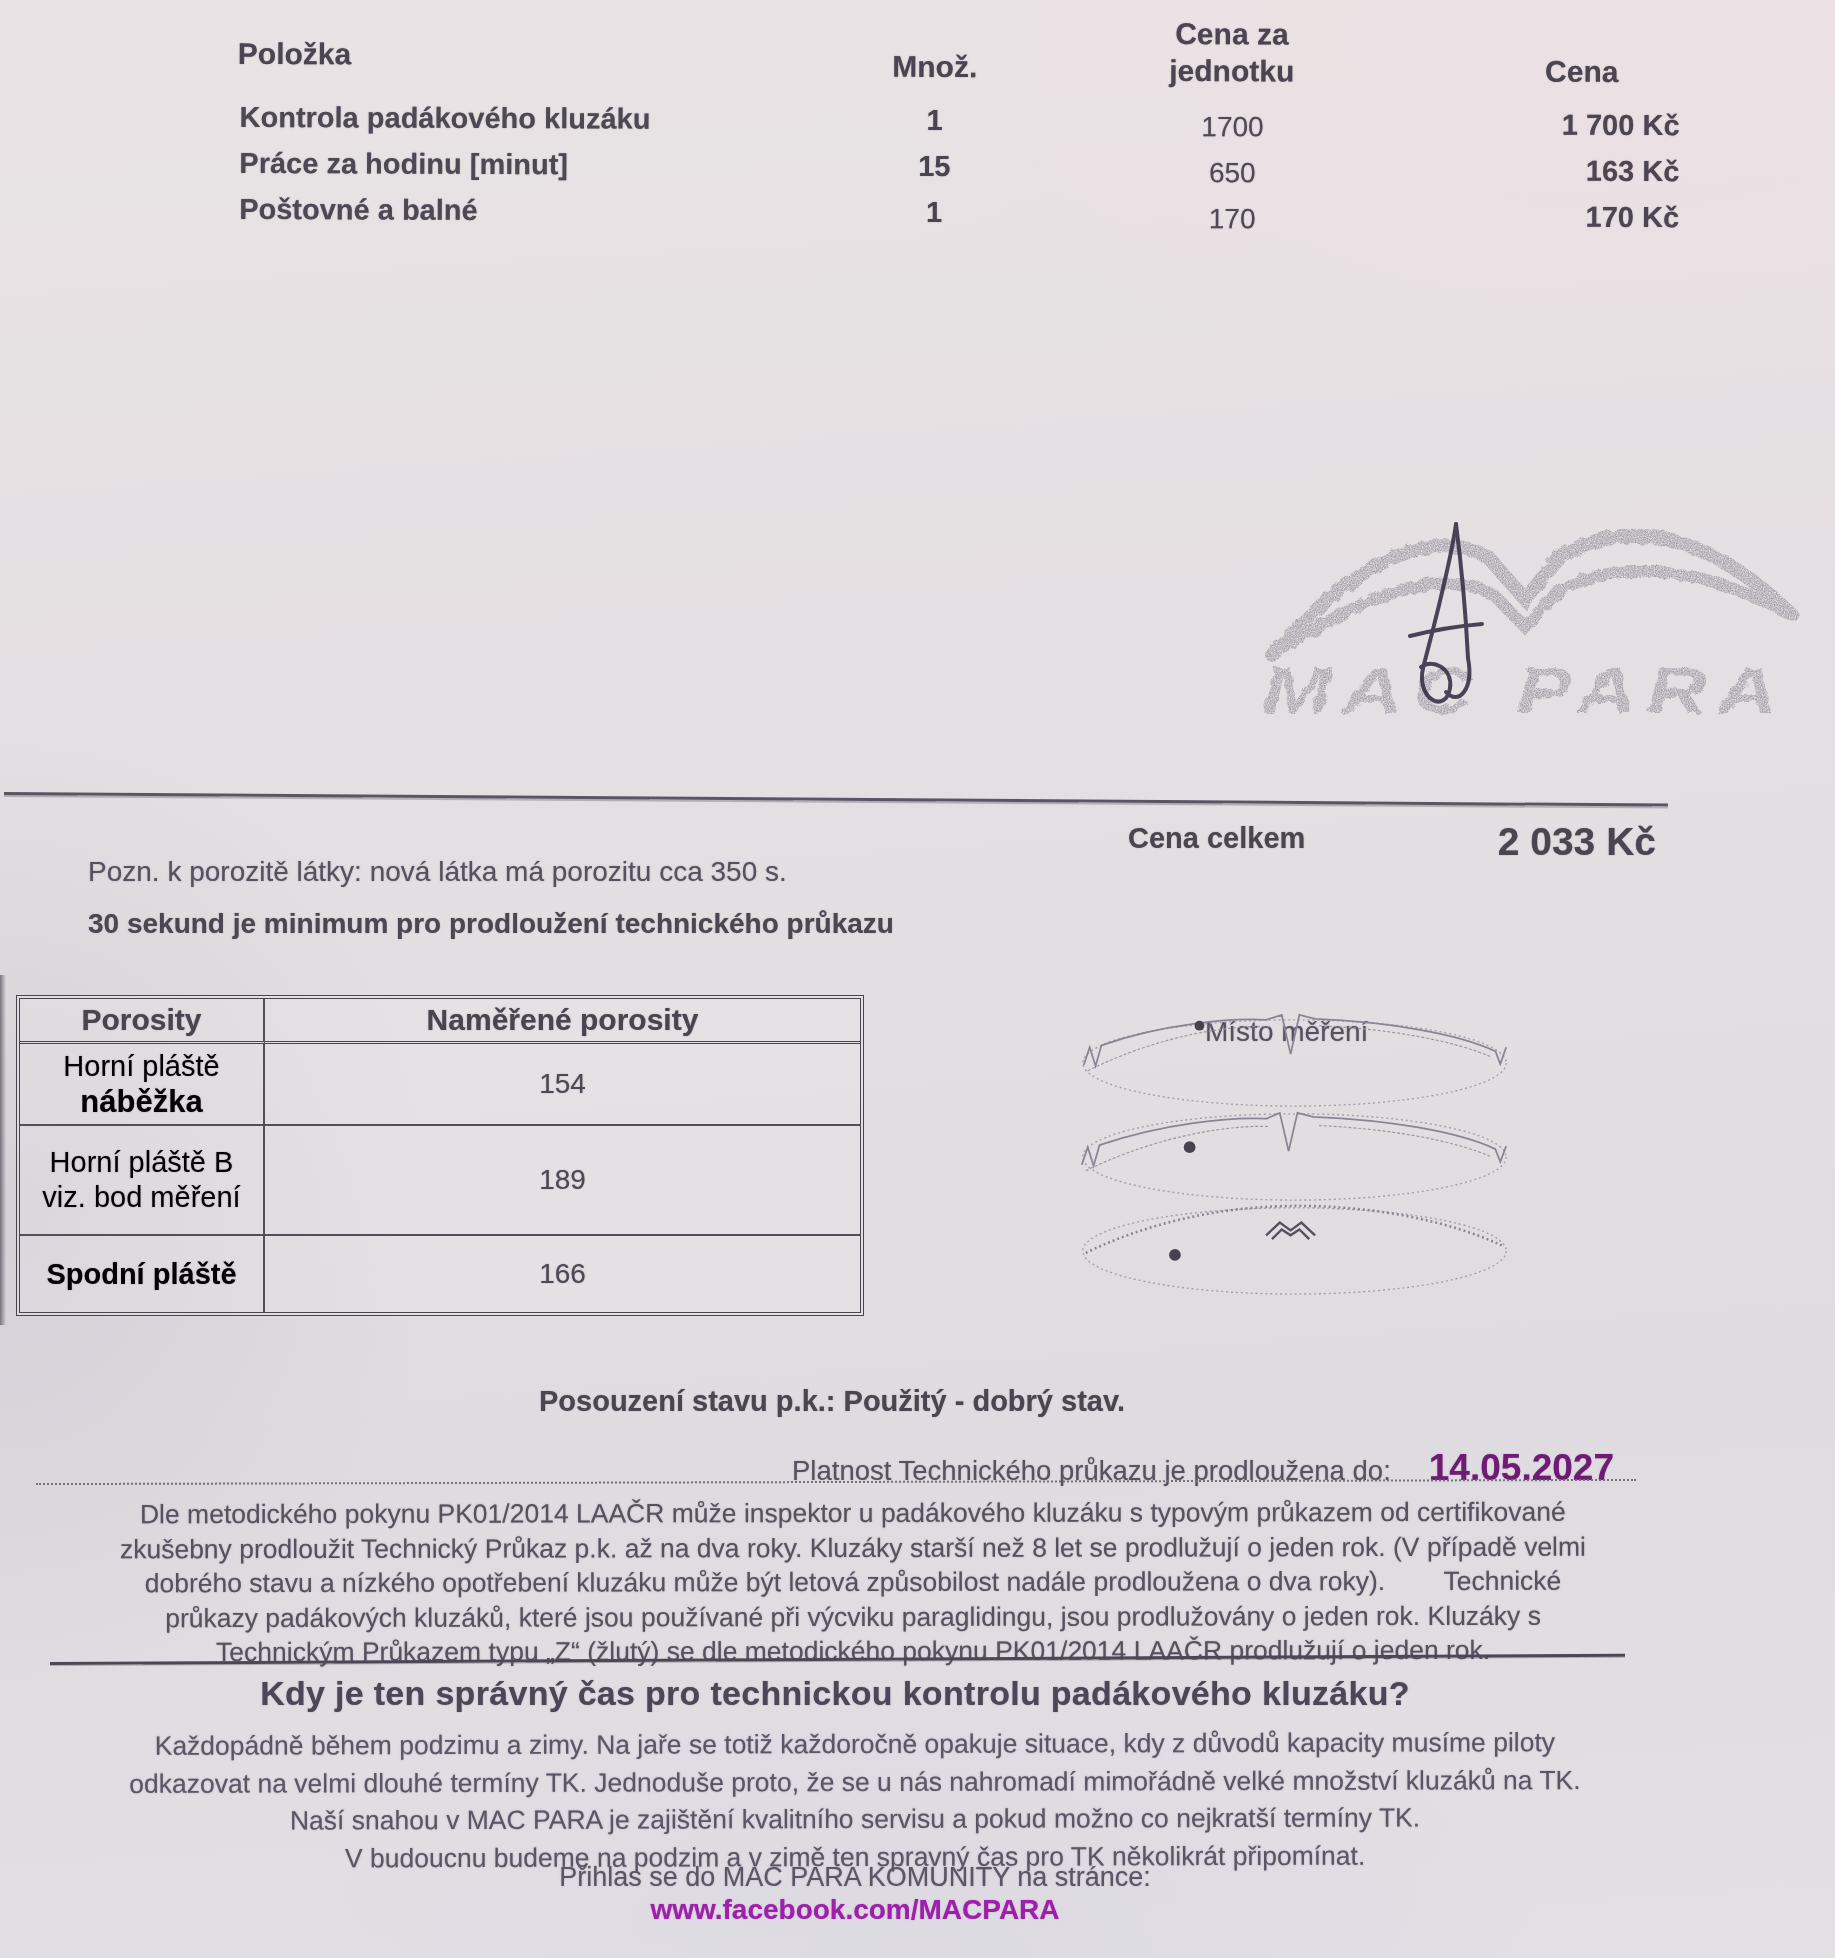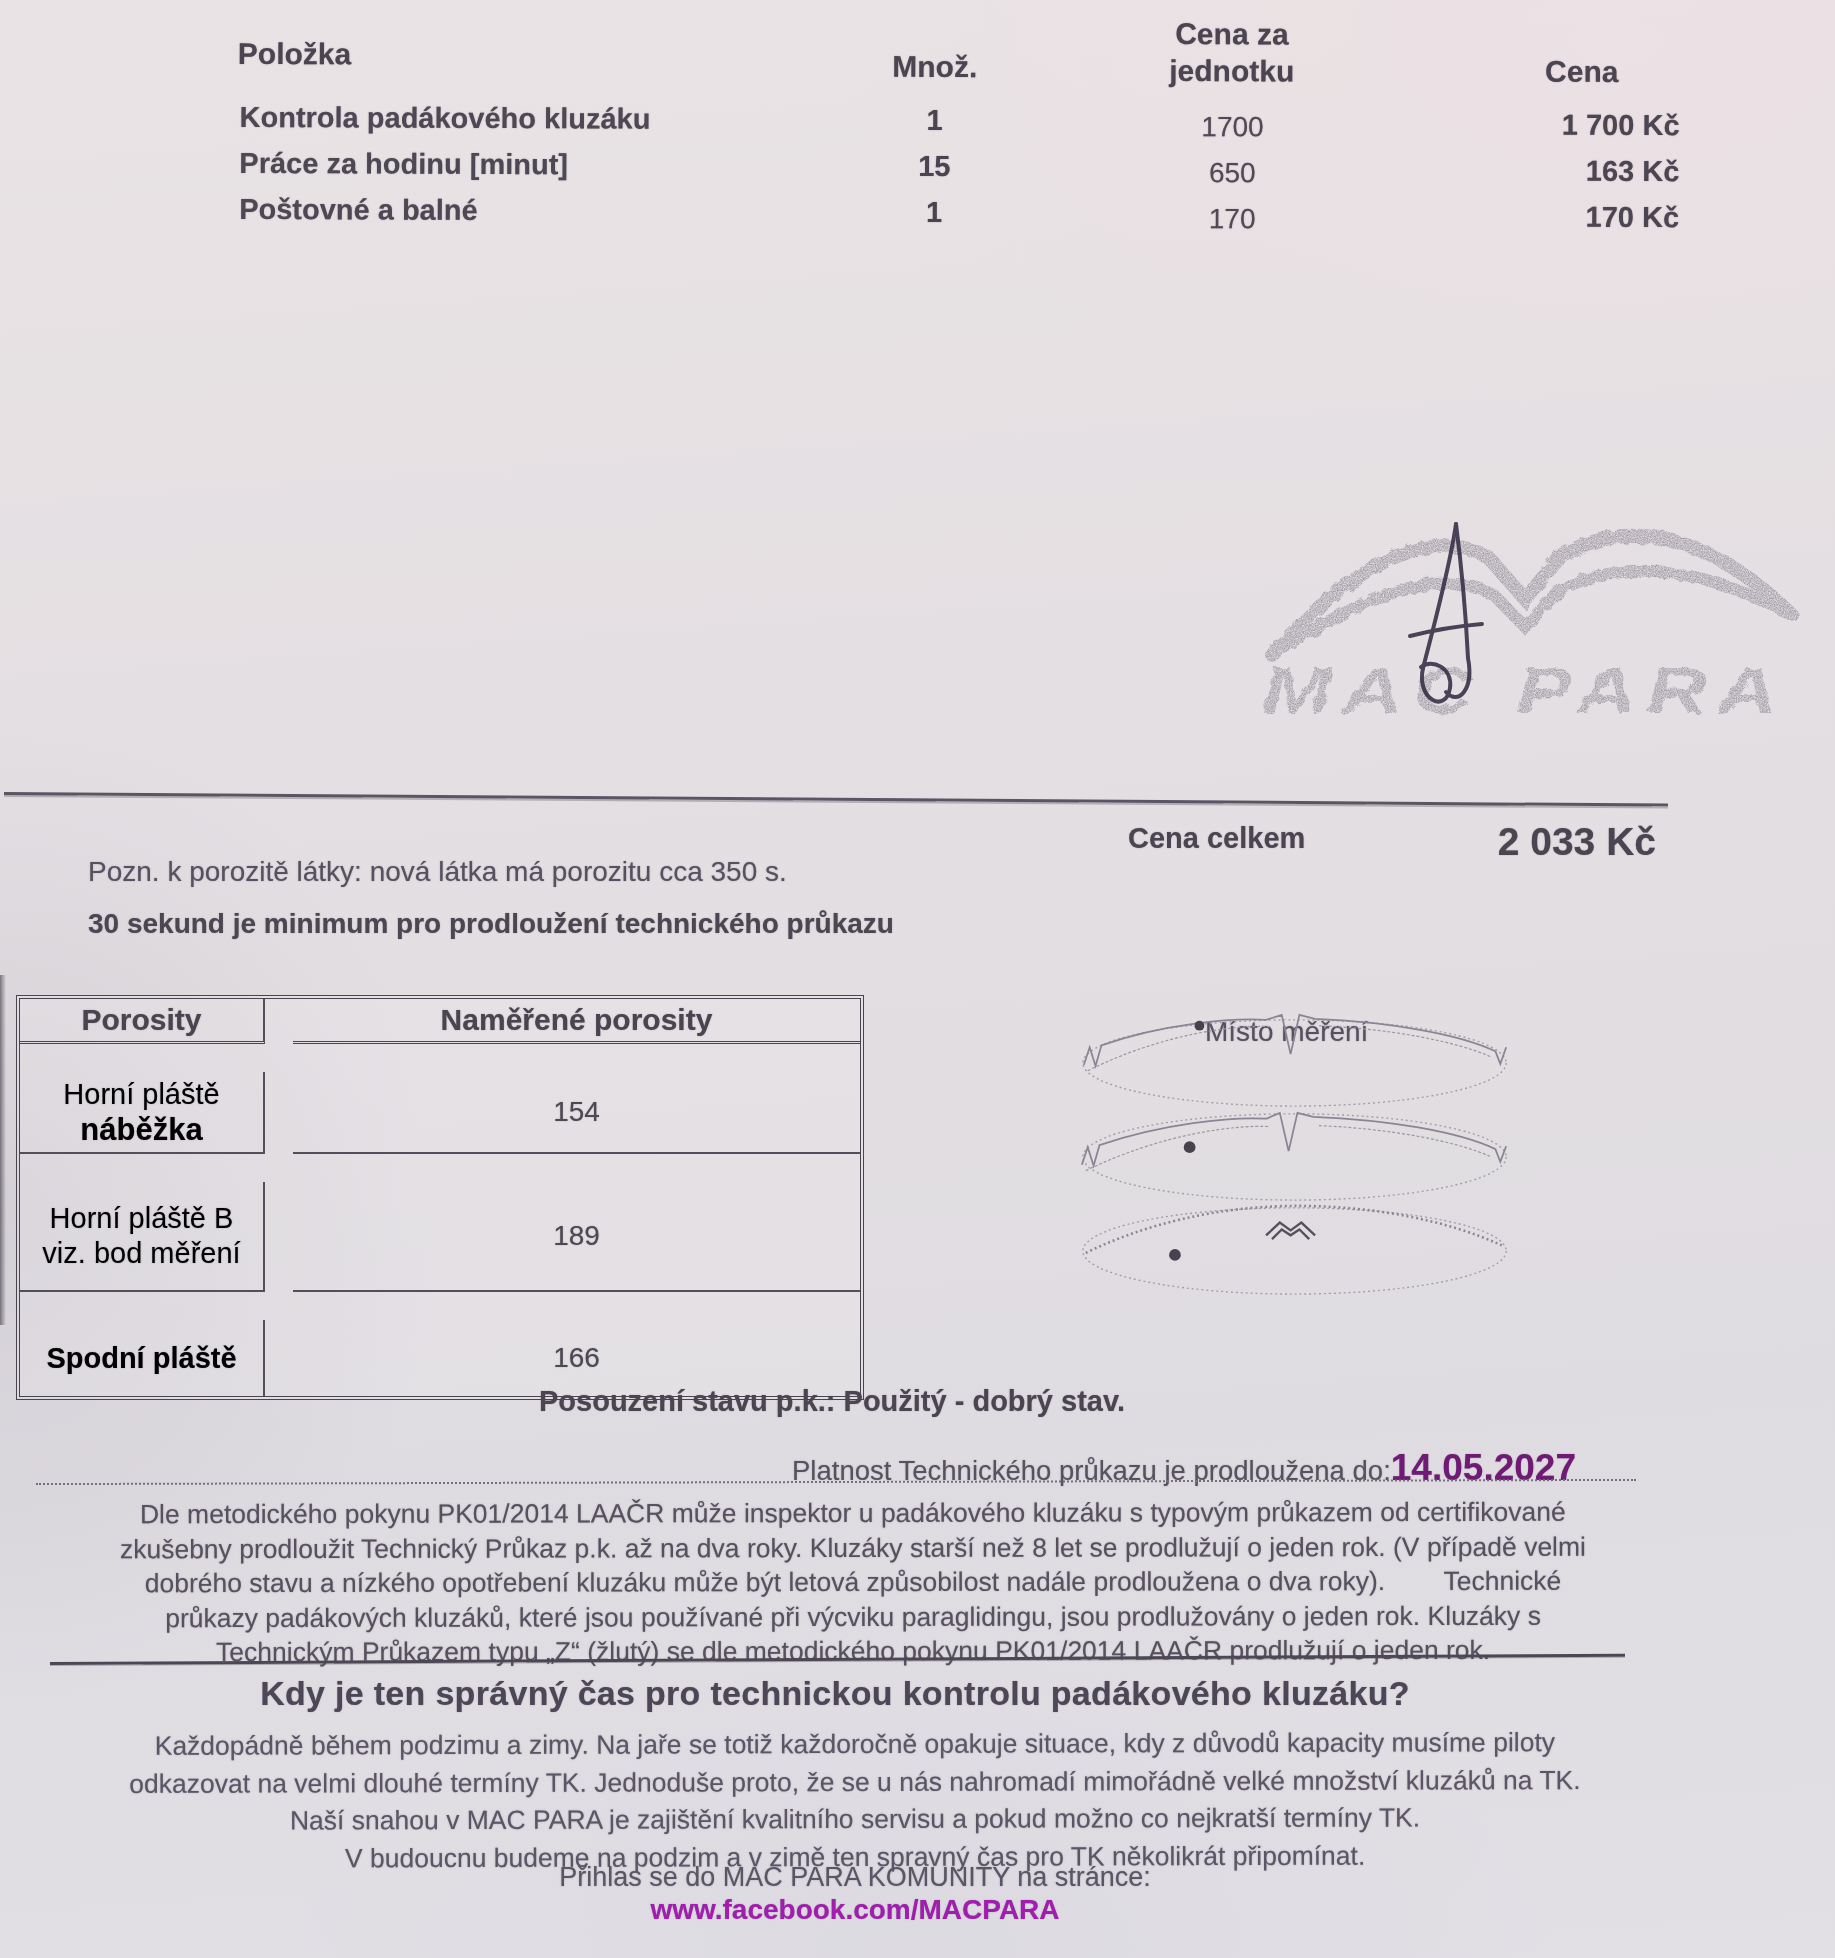--- a/index.html
+++ b/index.html
@@ -28,21 +28,21 @@
   .inv-price{left:1448px;width:232px;text-align:right;font-size:29px;font-weight:bold;color:#4c4652;}
 
   .sep1{left:4px;top:792px;width:1664px;height:0;border-top:3px solid #5a5563;
         box-shadow:0 2px 0 rgba(90,85,99,.35);transform:rotate(.4deg);transform-origin:left top;}
   .sep-dotted{left:36px;top:1481px;width:1600px;border-top:2px dotted #75707e;transform:rotate(-.15deg);}
   .sep2{left:50px;top:1662px;width:1575px;border-top:3px solid #4c4754;
         box-shadow:0 1px 0 rgba(76,71,84,.35);transform:rotate(-.3deg);transform-origin:left top;}
 
   
   .ptable{left:16px;top:995px;width:840px;border:4px double #4a4451;background:rgba(240,236,238,.25);}
-  .ptable .grid{display:grid;grid-template-columns:245px 1fr;gap:28px;}
+  .ptable .grid{display:grid;grid-template-columns:245px 1fr;}
   .pcell{display:flex;align-items:center;justify-content:center;flex-direction:column;}
   .phead{font-size:30px;font-weight:bold;height:42px;border-bottom:3px double #4a4451;}
   .pr1{height:80px;border-bottom:2px solid #544e5b;}
   .pr2{height:108px;border-bottom:2px solid #544e5b;}
   .pr3{height:76px;}
   .coldiv{border-right:2px solid #544e5b;}
   .plabel{font-size:29px;line-height:35px;color:#000000;}
   .pval{font-size:28px;color:#4e4855;}
 
   .legal-lines > div{font-size:26.5px;line-height:34.5px;text-align:center;white-space:pre;color:#57515f;}
@@ -162,21 +162,21 @@
   <path d="M12,54 C90,16 170,6 228,6 C300,6 378,19 438,47" fill="none" stroke="#8a8494" stroke-width="2.6" stroke-dasharray="2 3"></path>
   <circle cx="103" cy="56" r="6" fill="#48424f"></circle>
   <g fill="none" stroke="#55505e" stroke-width="2.4">
     <path d="M196,36 L210,23 L221,31 L232,23 L246,36"></path>
     <path d="M202,40 L212,30 L221,36 L230,30 L240,40"></path>
   </g>
 </svg>
 
 <div class="abs b ctr soft" style="left:0;top:1385px;width:1664px;font-size:29px;color:#4b4551;">Posouzení stavu p.k.: Použitý - dobrý stav.</div>
 
-<div class="abs" style="left:792px;top:1447px;display:flex;align-items:baseline;">
+<div class="abs" style="left:792px;top:1447px;display:flex;gap:38px;align-items:baseline;">
   <span class="softl" style="font-size:27.5px;color:#585260;">Platnost Technického průkazu je prodloužena do:</span>
   <span class="b soft" style="font-size:37px;color:#701a75;">14.05.2027</span>
 </div>
 
 <div class="abs sep-dotted"></div>
 
 <div class="abs legal-lines softl" style="left:28px;top:1496px;width:1650px;transform:rotate(-.1deg);">
     <div>Dle metodického pokynu PK01/2014 LAAČR může inspektor u padákového kluzáku s typovým průkazem od certifikované</div>
     <div>zkušebny prodloužit Technický Průkaz p.k. až na dva roky. Kluzáky starší než 8 let se prodlužují o jeden rok. (V případě velmi</div>
     <div>dobrého stavu a nízkého opotřebení kluzáku může být letová způsobilost nadále prodloužena o dva roky).        Technické</div>

